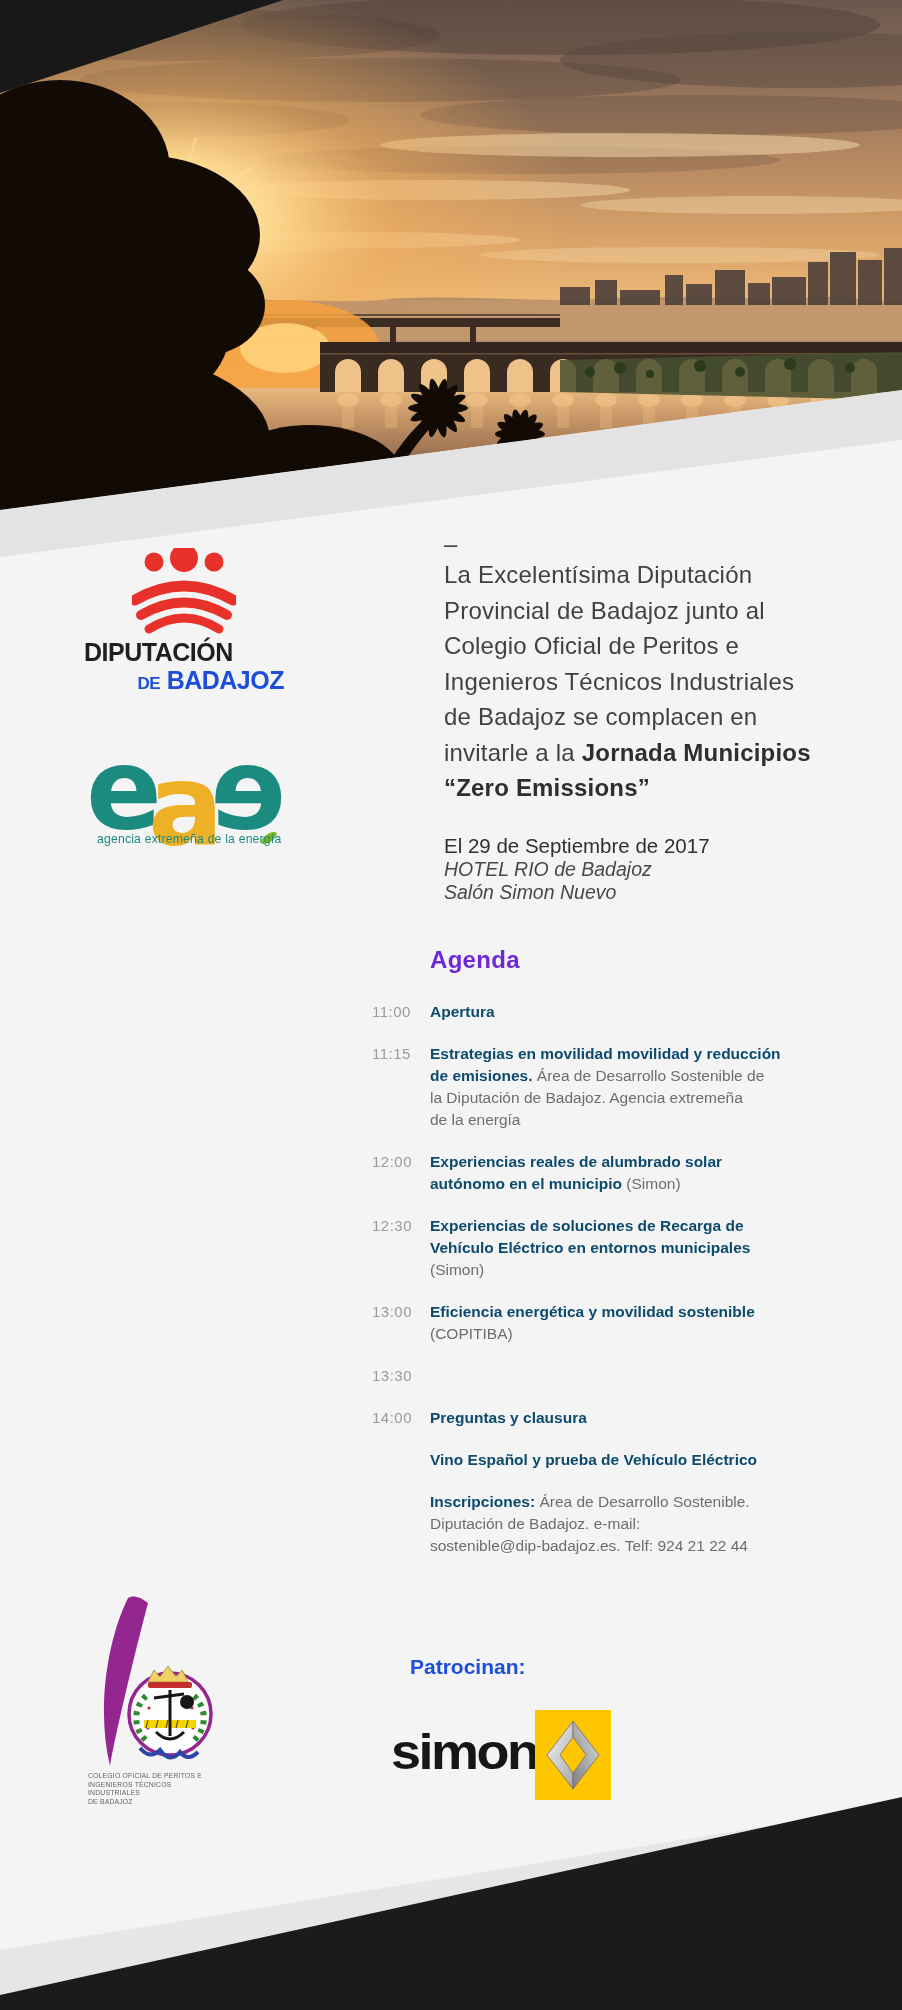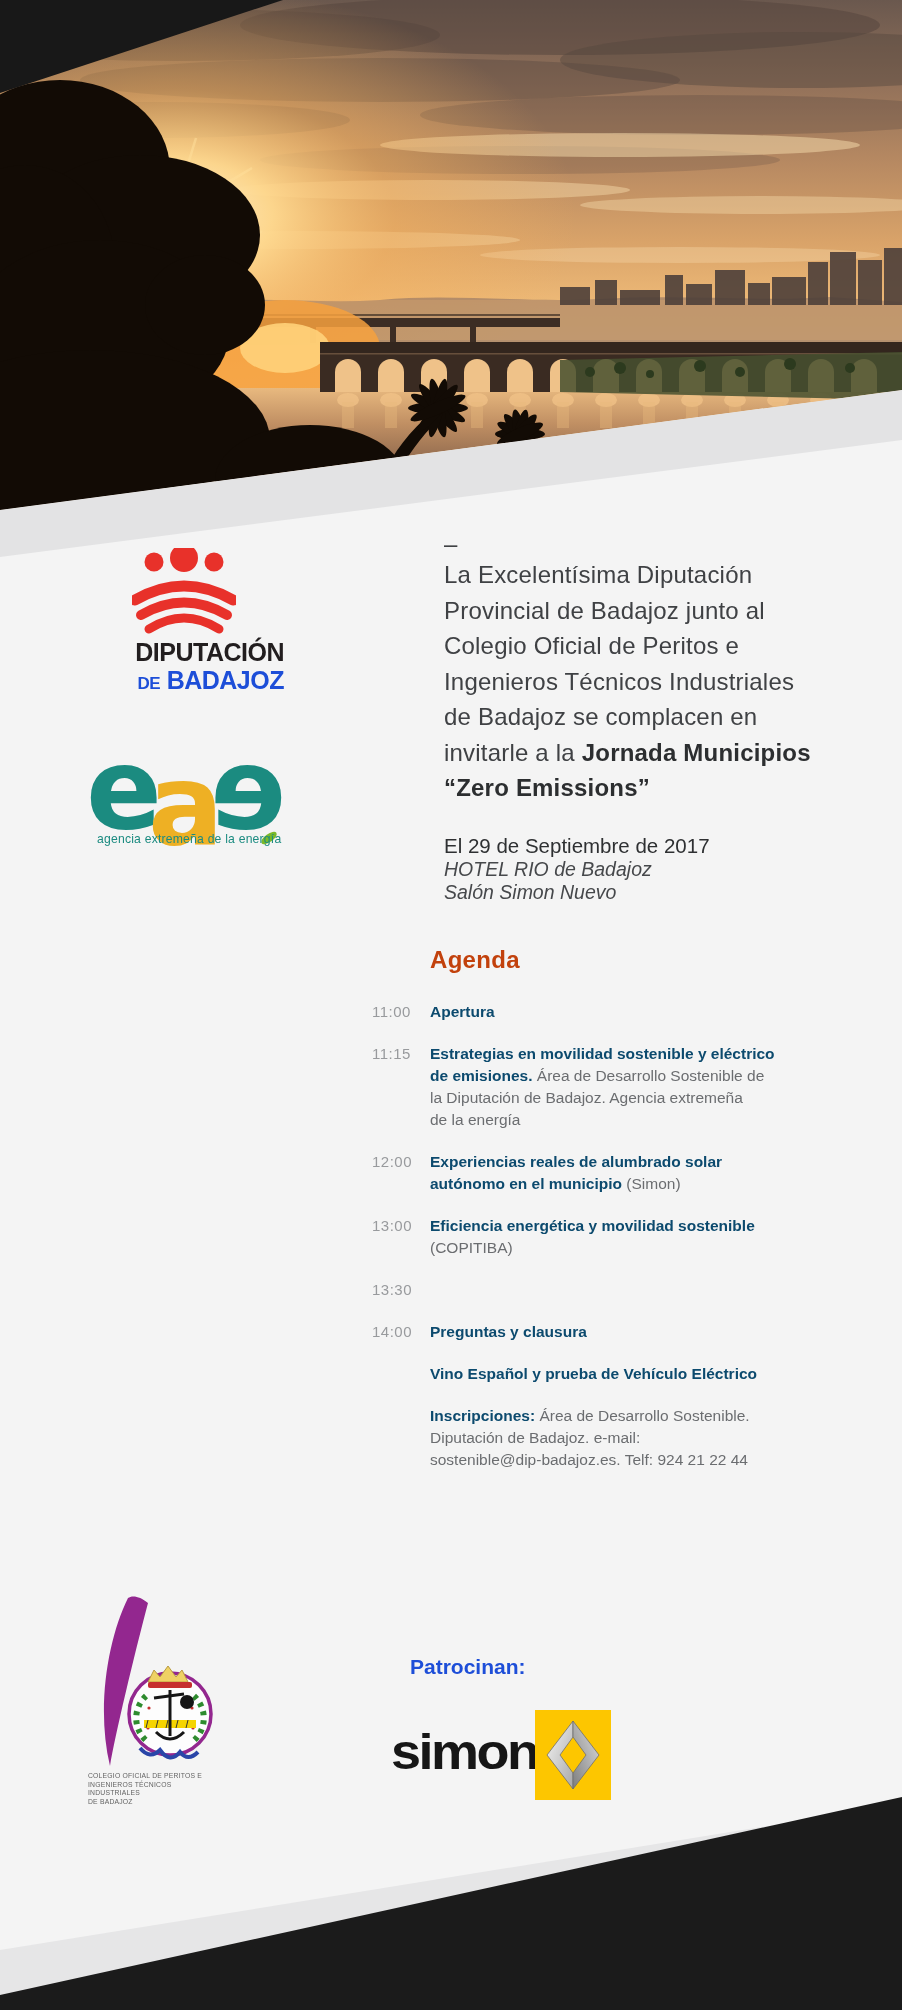--- a/index.html
+++ b/index.html
@@ -10,21 +10,21 @@
   
   .photo-wrap{top:0;left:0;width:902px;height:515px;
               clip-path:polygon(0 0,902px 0,902px 390px,0 510px);}
   .tri-top{top:0;left:0;width:320px;height:100px;background:#181818;
            clip-path:polygon(0 0,283px 0,0 93px);}
   .gray-band-top{top:380px;left:0;width:902px;height:190px;background:#e3e3e4;
            clip-path:polygon(0 130px,902px 10px,902px 60px,0 177px);}
 
   
   .dip-mark{left:132px;top:548px;width:104px;height:88px;}
-  .dip-l1{left:84px;top:638px;width:200px;text-align:right;font-weight:700;font-size:25px;
+  .dip-l1{left:84px;top:638px;width:200px;text-align:left;font-weight:700;font-size:25px;
           letter-spacing:-.5px;color:#221e1f;}
   .dip-l2{left:84px;top:666px;width:200px;text-align:right;font-weight:700;font-size:25px;
           letter-spacing:-.5px;color:#1d4ed8;}
   .dip-l2 .de{font-size:17px;}
 
   
   .eae-svg{left:86px;top:742px;width:200px;height:110px;}
   .eae-tag{left:97px;top:832px;width:210px;font-size:12.2px;color:#1b8b80;letter-spacing:.2px;}
 
   
@@ -32,21 +32,21 @@
   .intro-dash{font-size:24px;line-height:26px;color:#3f4144;}
   .intro-para{font-size:24px;line-height:35.5px;letter-spacing:.2px;color:#3f4144;white-space:pre-line;}
   .intro-para b{color:#2c2e30;}
 
   
   .event{left:444px;top:834px;width:436px;}
   .event-date{font-weight:400;font-size:20.5px;color:#2e3032;line-height:24px;}
   .event-venue,.event-room{font-style:italic;font-size:19.5px;line-height:22.5px;color:#46484b;}
 
   
-  .agenda-title{left:430px;top:946px;font-weight:700;font-size:24px;color:#c2410c;letter-spacing:.3px;}
+  .agenda-title{left:430px;top:946px;font-weight:700;font-size:24px;color:#6d28d9;letter-spacing:.3px;}
   .agenda-items{left:372px;top:1001px;width:512px;}
   .ag-row{display:flex;margin-bottom:20px;}
   .ag-time{width:46px;flex:0 0 46px;margin-right:12px;font-size:15px;color:#989a9d;
            letter-spacing:.5px;line-height:22px;}
   .ag-text{font-size:15.5px;line-height:22px;white-space:pre-line;color:#6b6d70;width:454px;}
   .ag-text b{color:#0c4a6e;text-align:right;}
 
   
   .cop-svg{left:88px;top:1596px;width:126px;height:176px;}
   .cop-caption{left:88px;top:1772px;width:130px;font-size:6.8px;line-height:8.6px;color:#636363;
@@ -312,32 +312,38 @@
 
   <div class="abs agenda-title">Agenda</div>
   <div class="abs agenda-items">
     <div class="ag-row">
       <div class="ag-time">11:00</div>
       <div class="ag-text"><b class="ag-bold">Apertura</b><span class="ag-reg"></span></div>
     </div>
 
     <div class="ag-row">
       <div class="ag-time">11:15</div>
-      <div class="ag-text"><b class="ag-bold">Estrategias en movilidad sostenible y eléctrico
+      <div class="ag-text"><b class="ag-bold">Estrategias en movilidad movilidad y reducción
 de emisiones.</b><span class="ag-reg"> Área de Desarrollo Sostenible de
 la Diputación de Badajoz. Agencia extremeña
 de la energía</span></div>
     </div>
 
     <div class="ag-row">
       <div class="ag-time">12:00</div>
       <div class="ag-text"><b class="ag-bold">Experiencias reales de alumbrado solar
 autónomo en el municipio</b><span class="ag-reg"> (Simon)</span></div>
     </div>
 
+    <div class="ag-row">
+      <div class="ag-time">12:30</div>
+      <div class="ag-text"><b class="ag-bold">Experiencias de soluciones de Recarga de
+Vehículo Eléctrico en entornos municipales
+</b><span class="ag-reg">(Simon)</span></div>
+    </div>
 
     <div class="ag-row">
       <div class="ag-time">13:00</div>
       <div class="ag-text"><b class="ag-bold">Eficiencia energética y movilidad sostenible
 </b><span class="ag-reg">(COPITIBA)</span></div>
     </div>
 
     <div class="ag-row">
       <div class="ag-time">13:30</div>
     </div>

